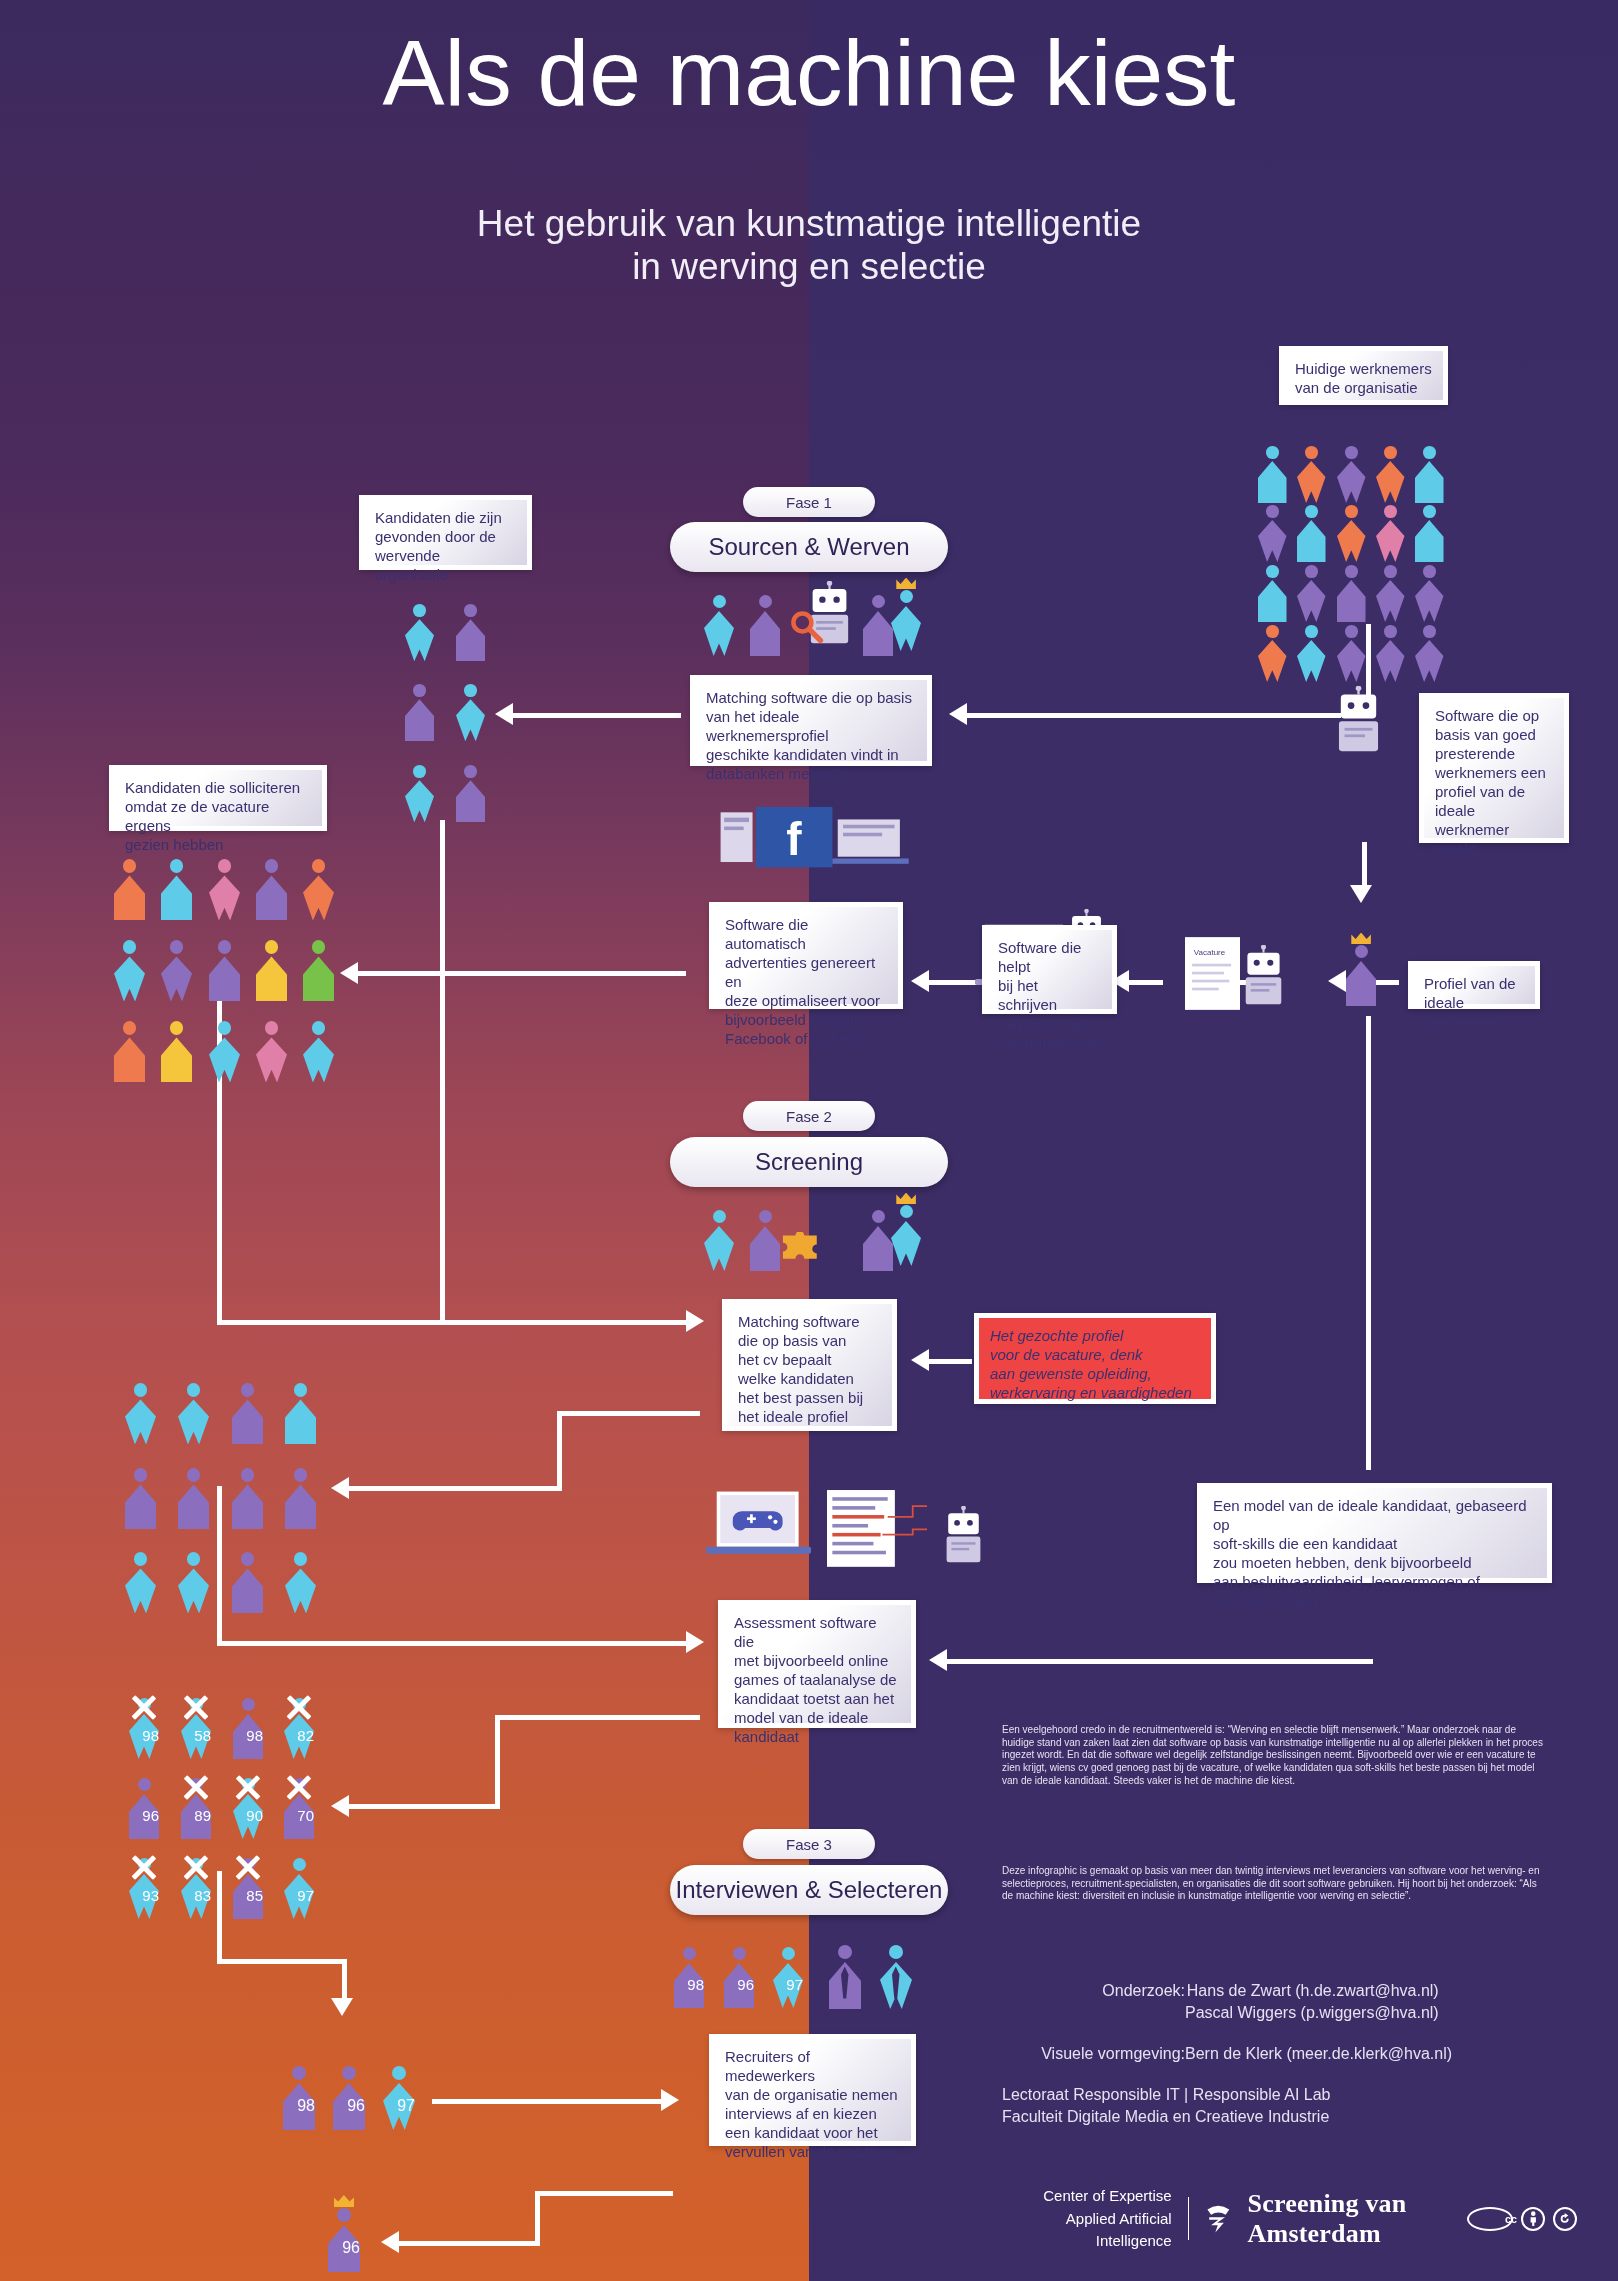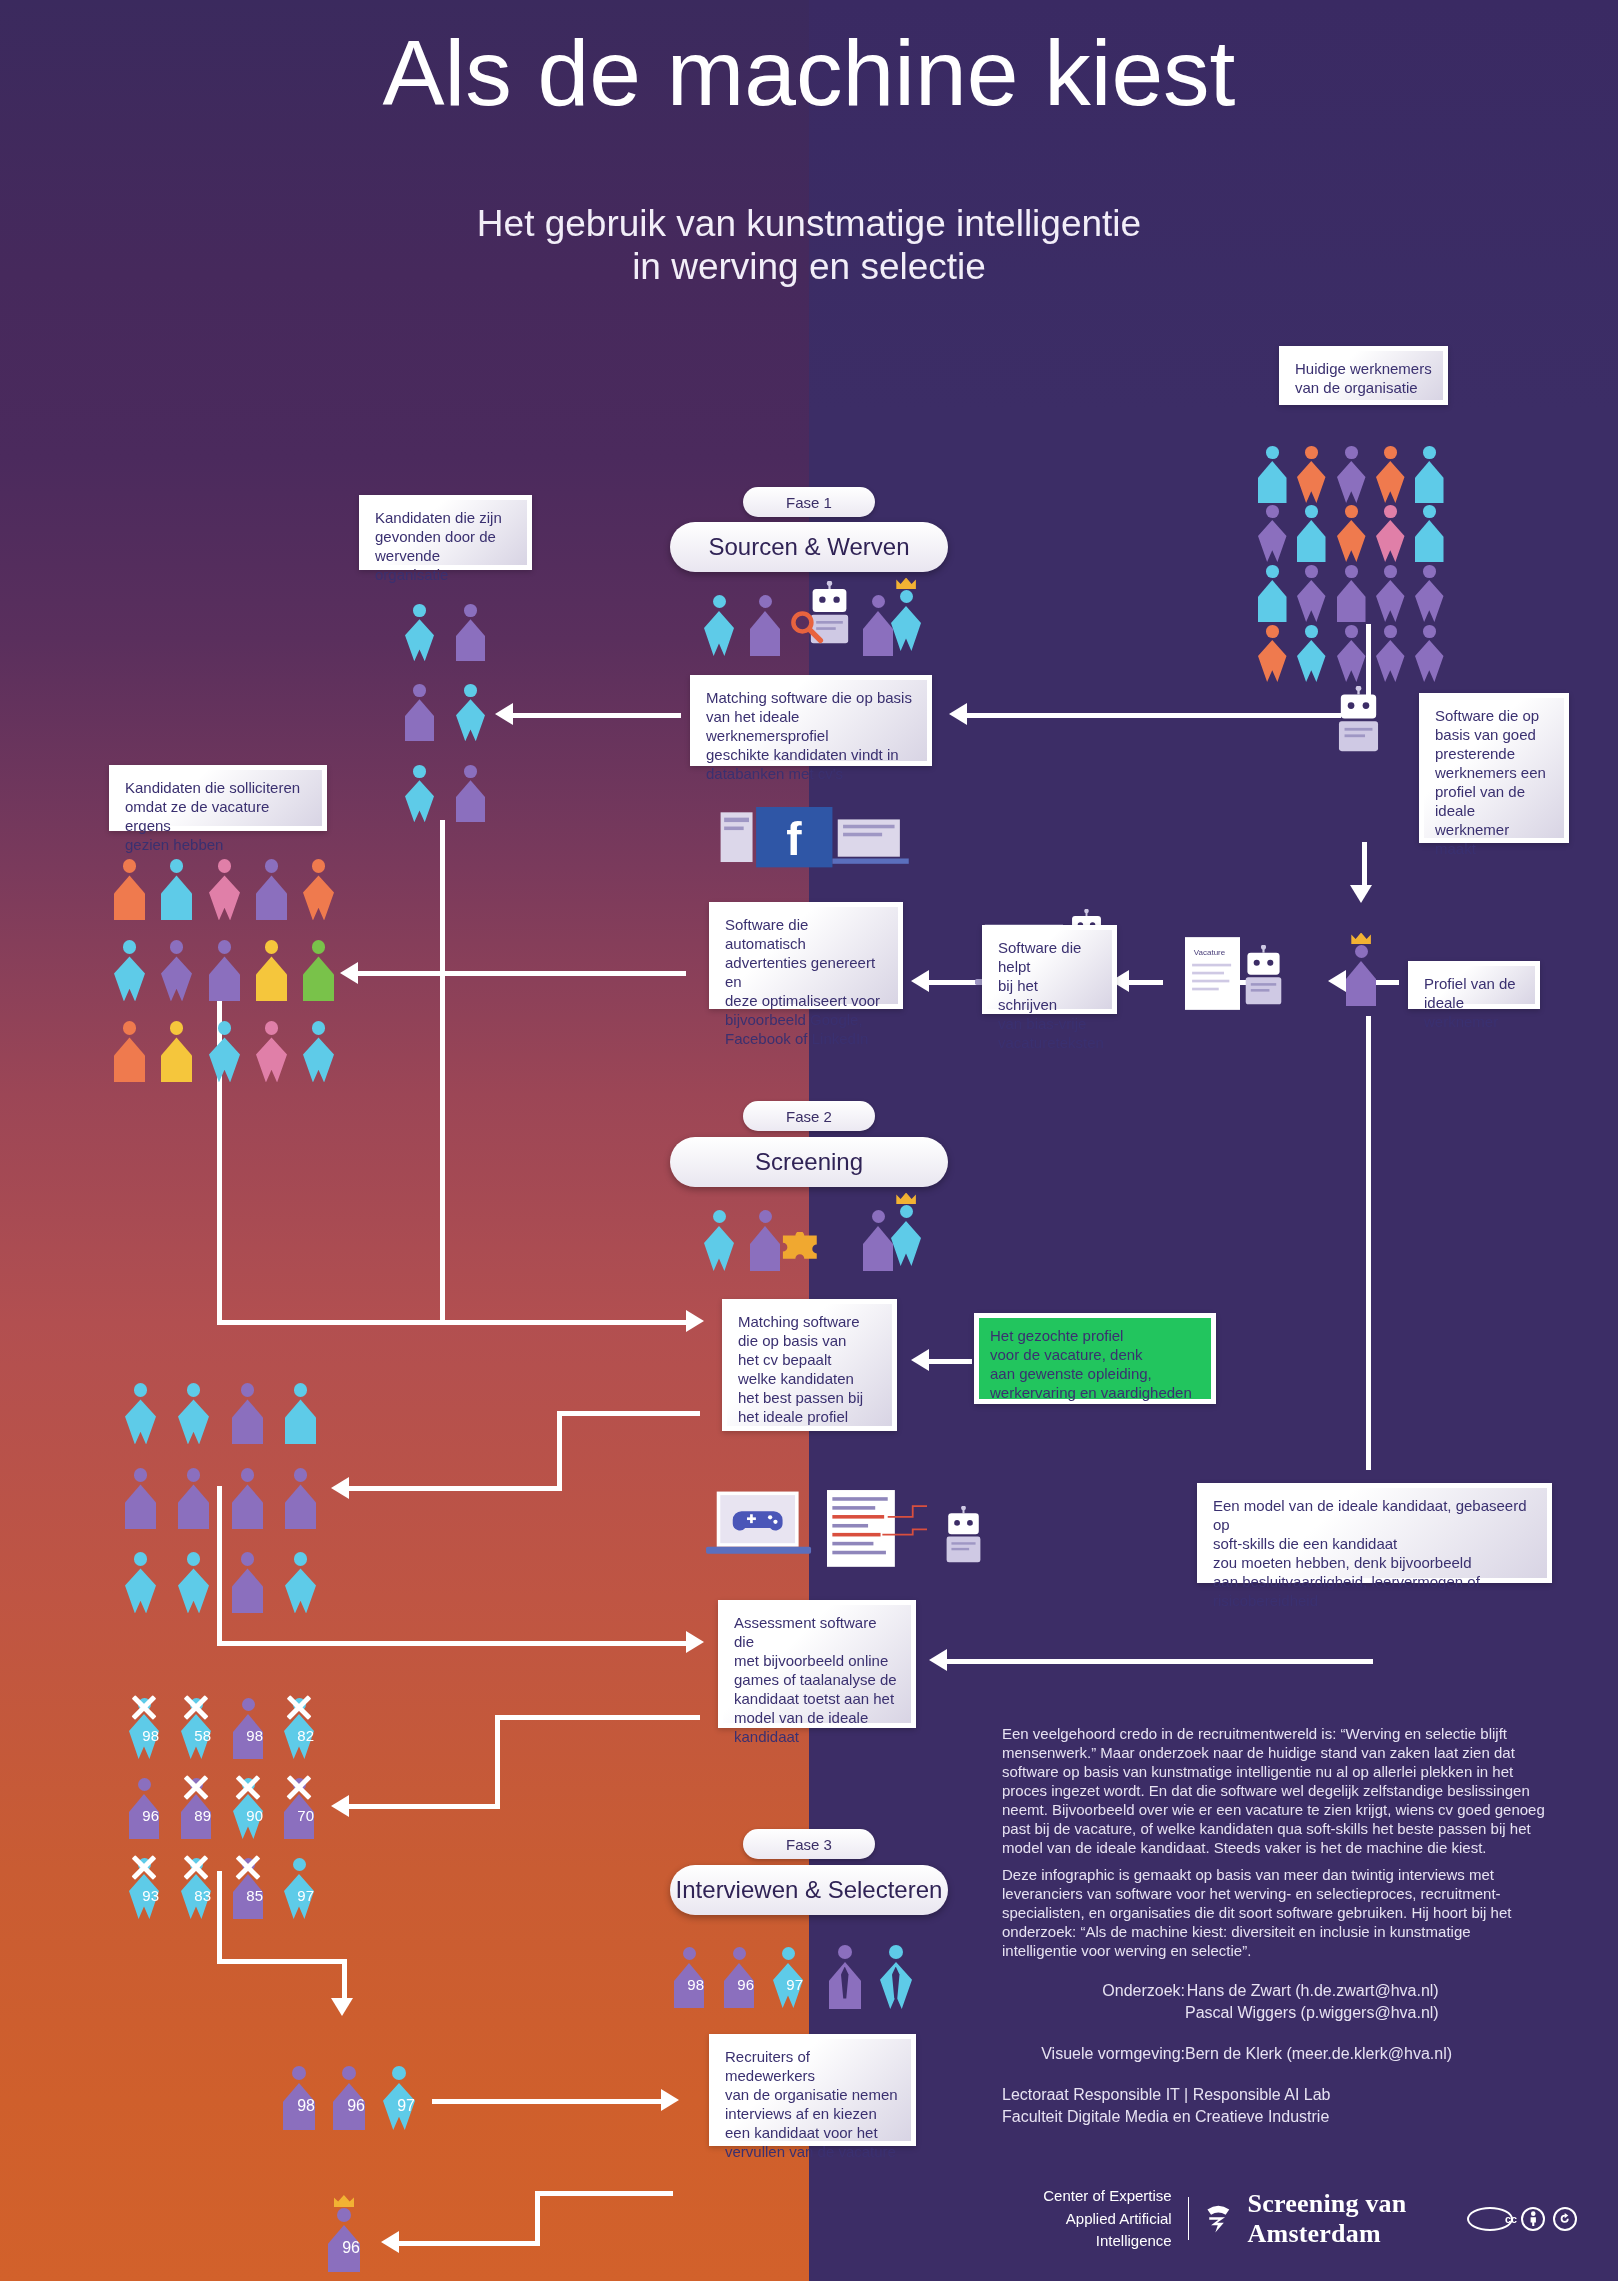--- a/index.html
+++ b/index.html
@@ -85,21 +85,21 @@
     box-shadow: 0 1.8px 5.3px rgba(0,0,0,0.2);
   }
   .box .inner {
     background: linear-gradient(135deg,#ffffff 0%,#ffffff 35%,#d8d4e4 100%);
     width: 100%; height: 100%;
     padding: 9px 10.7px;
     color: #3a3070;
     font-size: 16.5px;
     line-height: 1.26;
   }
-  .box.plain .inner { background:#22c55e; }
+  .box.plain .inner { background:#ef4444;font-style:italic; }
 
   
   .arrow-line { position: absolute; background: #ffffff; }
   .ah { position:absolute; width:0;height:0; }
   .ah.left  { border-top:11.6px solid transparent; border-bottom:11.6px solid transparent; border-right:18px solid #fff; }
   .ah.right { border-top:11.6px solid transparent; border-bottom:11.6px solid transparent; border-left:18px solid #fff; }
   .ah.down  { border-left:11.6px solid transparent; border-right:11.6px solid transparent; border-top:18px solid #fff; }
 
   .thinline { position:absolute; background:#ffffff; }
 
@@ -120,21 +120,21 @@
     position:absolute; left:0; top:12.5px; width:30px; height:5.3px;
     background:#ffffff; border-radius:0.9px;
   }
   .xmark i:first-child { transform: rotate(45deg); }
   .xmark i:last-child  { transform: rotate(-45deg); }
 
   
   .bodytext {
     position:absolute;
     color:#e7e2f2;
-    font-size:15px;
+    font-size:10px;
     line-height:1.27;
     width: 545px;
   }
   .credits { position:absolute; color:#e7e2f2; font-size:16px; line-height:1.35; }
   .credit-row { display:flex; margin-bottom:5.3px;text-align:right; }
   .credit-k { width:183px; }
   .credit-v { }
 
   
   .footer { position:absolute; color:#ffffff; }

